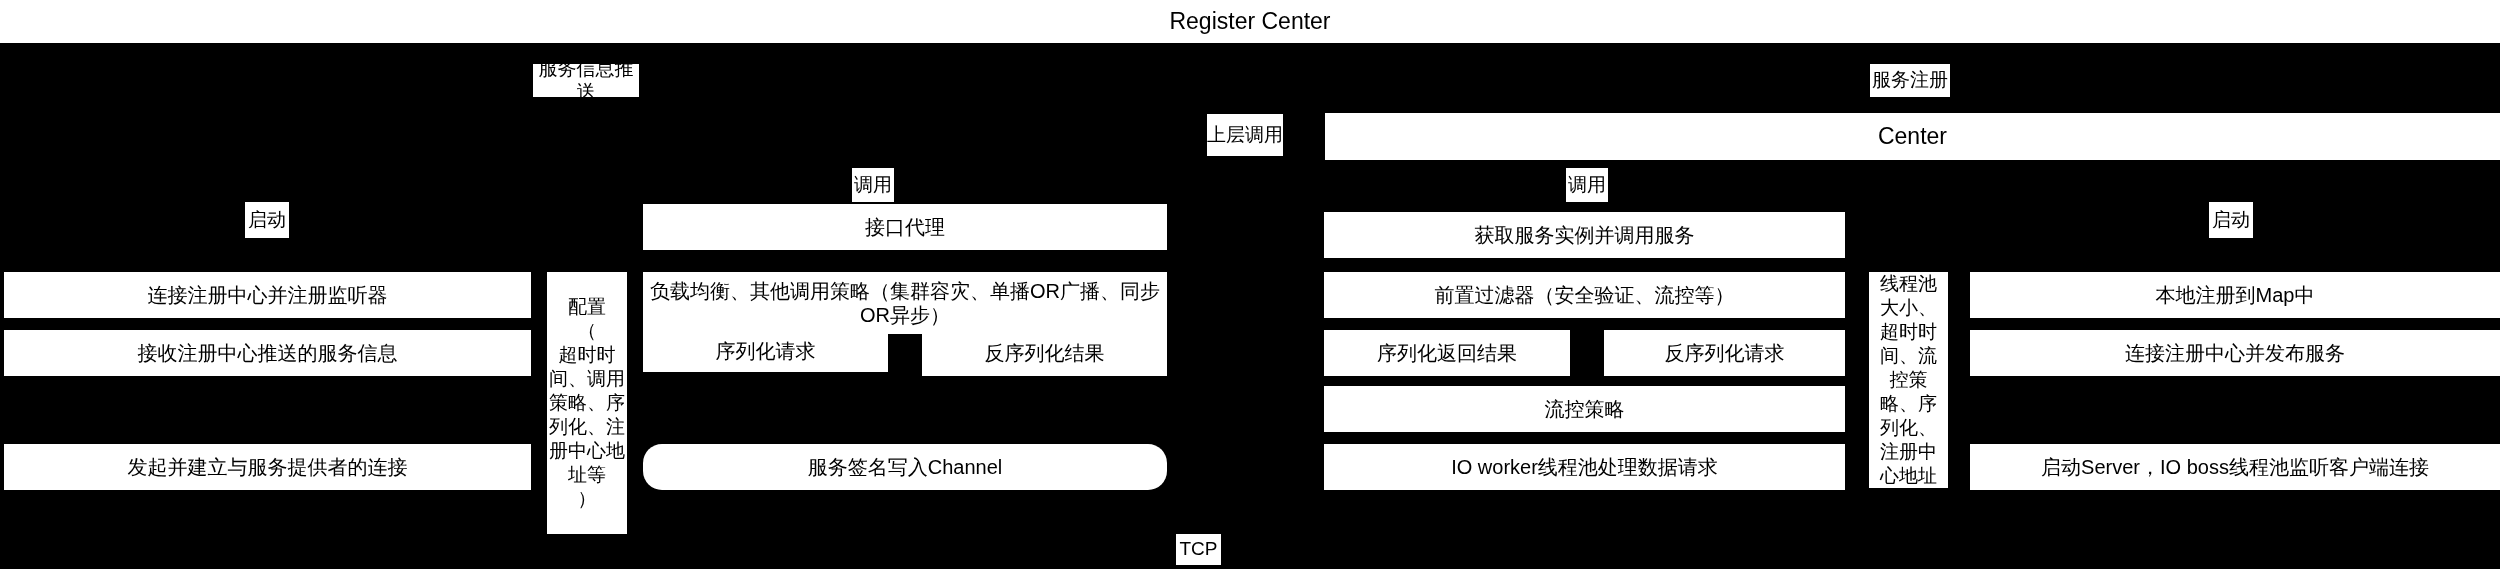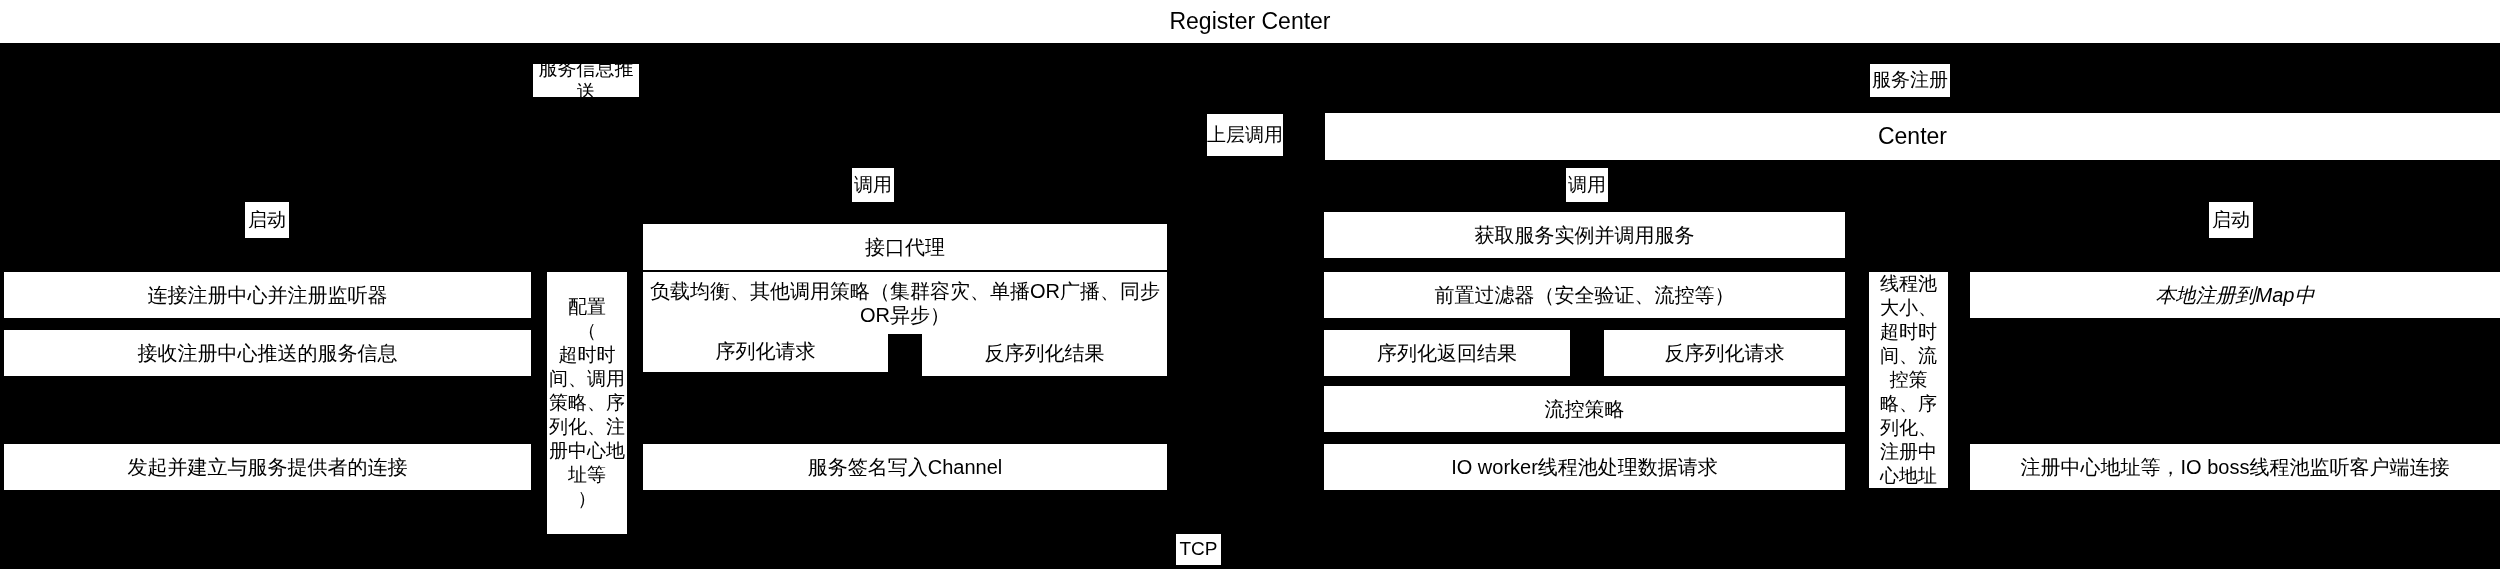--- a/index.html
+++ b/index.html
@@ -46,45 +46,46 @@
 
   <div class="box label" style="left:1207px; top:114px; width:76px; height:42px;">上层调用</div>
   <div class="box bar" style="left:1325px; top:113px; width:1175px; height:47px;">Center</div>
 
   <div class="box label" style="left:852px; top:168px; width:42px; height:34px;">调用</div>
   <div class="box label" style="left:1566px; top:168px; width:42px; height:34px;">调用</div>
 
   <div class="box label" style="left:245px; top:202px; width:44px; height:36px;">启动</div>
   <div class="box label" style="left:2209px; top:202px; width:44px; height:36px;">启动</div>
 
-  <div class="box" style="left:643px; top:224px; width:524px; height:46px;">接口代理</div>
+  <div class="box" style="left:643px; top:204px; width:524px; height:46px;">接口代理</div>
   <div class="box" style="left:1324px; top:212px; width:521px; height:46px;">获取服务实例并调用服务</div>
 
   <div class="box" style="left:4px; top:272px; width:527px; height:46px;">连接注册中心并注册监听器</div>
   <div class="box" style="left:643px; top:272px; width:524px; height:62px;">负载均衡、其他调用策略（集群容灾、单播OR广播、同步OR异步）</div>
   <div class="box" style="left:1324px; top:272px; width:521px; height:46px;">前置过滤器（安全验证、流控等）</div>
-  <div class="box" style="left:1970px; top:272px; width:530px; height:46px;font-style:italic;">本地注册到Map中</div>
+  <div class="box" style="left:1970px; top:272px; width:530px; height:46px;">本地注册到Map中</div>
 
   <div class="box config" style="left:547px; top:272px; width:80px; height:262px;">配置
 （
 超时时间、调用策略、序列化、注册中心地址等
 ）</div>
   <div class="box config" style="left:1869px; top:272px; width:79px; height:216px;">配置
 （
 线程池大小、超时时间、流控策略、序列化、注册中心地址等
 ）</div>
 
   <div class="box" style="left:4px; top:330px; width:527px; height:46px;">接收注册中心推送的服务信息</div>
   <div class="box" style="left:643px; top:330px; width:245px; height:42px;">序列化请求</div>
   <div class="box" style="left:922px; top:330px; width:245px; height:46px;">反序列化结果</div>
   <div class="box" style="left:1324px; top:330px; width:246px; height:46px;">序列化返回结果</div>
   <div class="box" style="left:1604px; top:330px; width:241px; height:46px;">反序列化请求</div>
+  <div class="box" style="left:1970px; top:330px; width:530px; height:46px;">连接注册中心并发布服务</div>
 
   <div class="box" style="left:1324px; top:386px; width:521px; height:46px;">流控策略</div>
 
   <div class="box" style="left:4px; top:444px; width:527px; height:46px;">发起并建立与服务提供者的连接</div>
-  <div class="box" style="left:643px; top:444px; width:524px; height:46px;">服务签名写入Channel</div>
+  <div class="box" style="left:643px; top:444px; width:524px; height:46px;border-radius:19px;">服务签名写入Channel</div>
   <div class="box" style="left:1324px; top:444px; width:521px; height:46px;">IO worker线程池处理数据请求</div>
-  <div class="box" style="left:1970px; top:444px; width:530px; height:46px;">注册中心地址等，IO boss线程池监听客户端连接</div>
+  <div class="box" style="left:1970px; top:444px; width:530px; height:46px;">启动Server，IO boss线程池监听客户端连接</div>
 
   <div class="box label" style="left:1176px; top:534px; width:45px; height:31px;">TCP</div>
 
 </div>
 
 </body></html>

